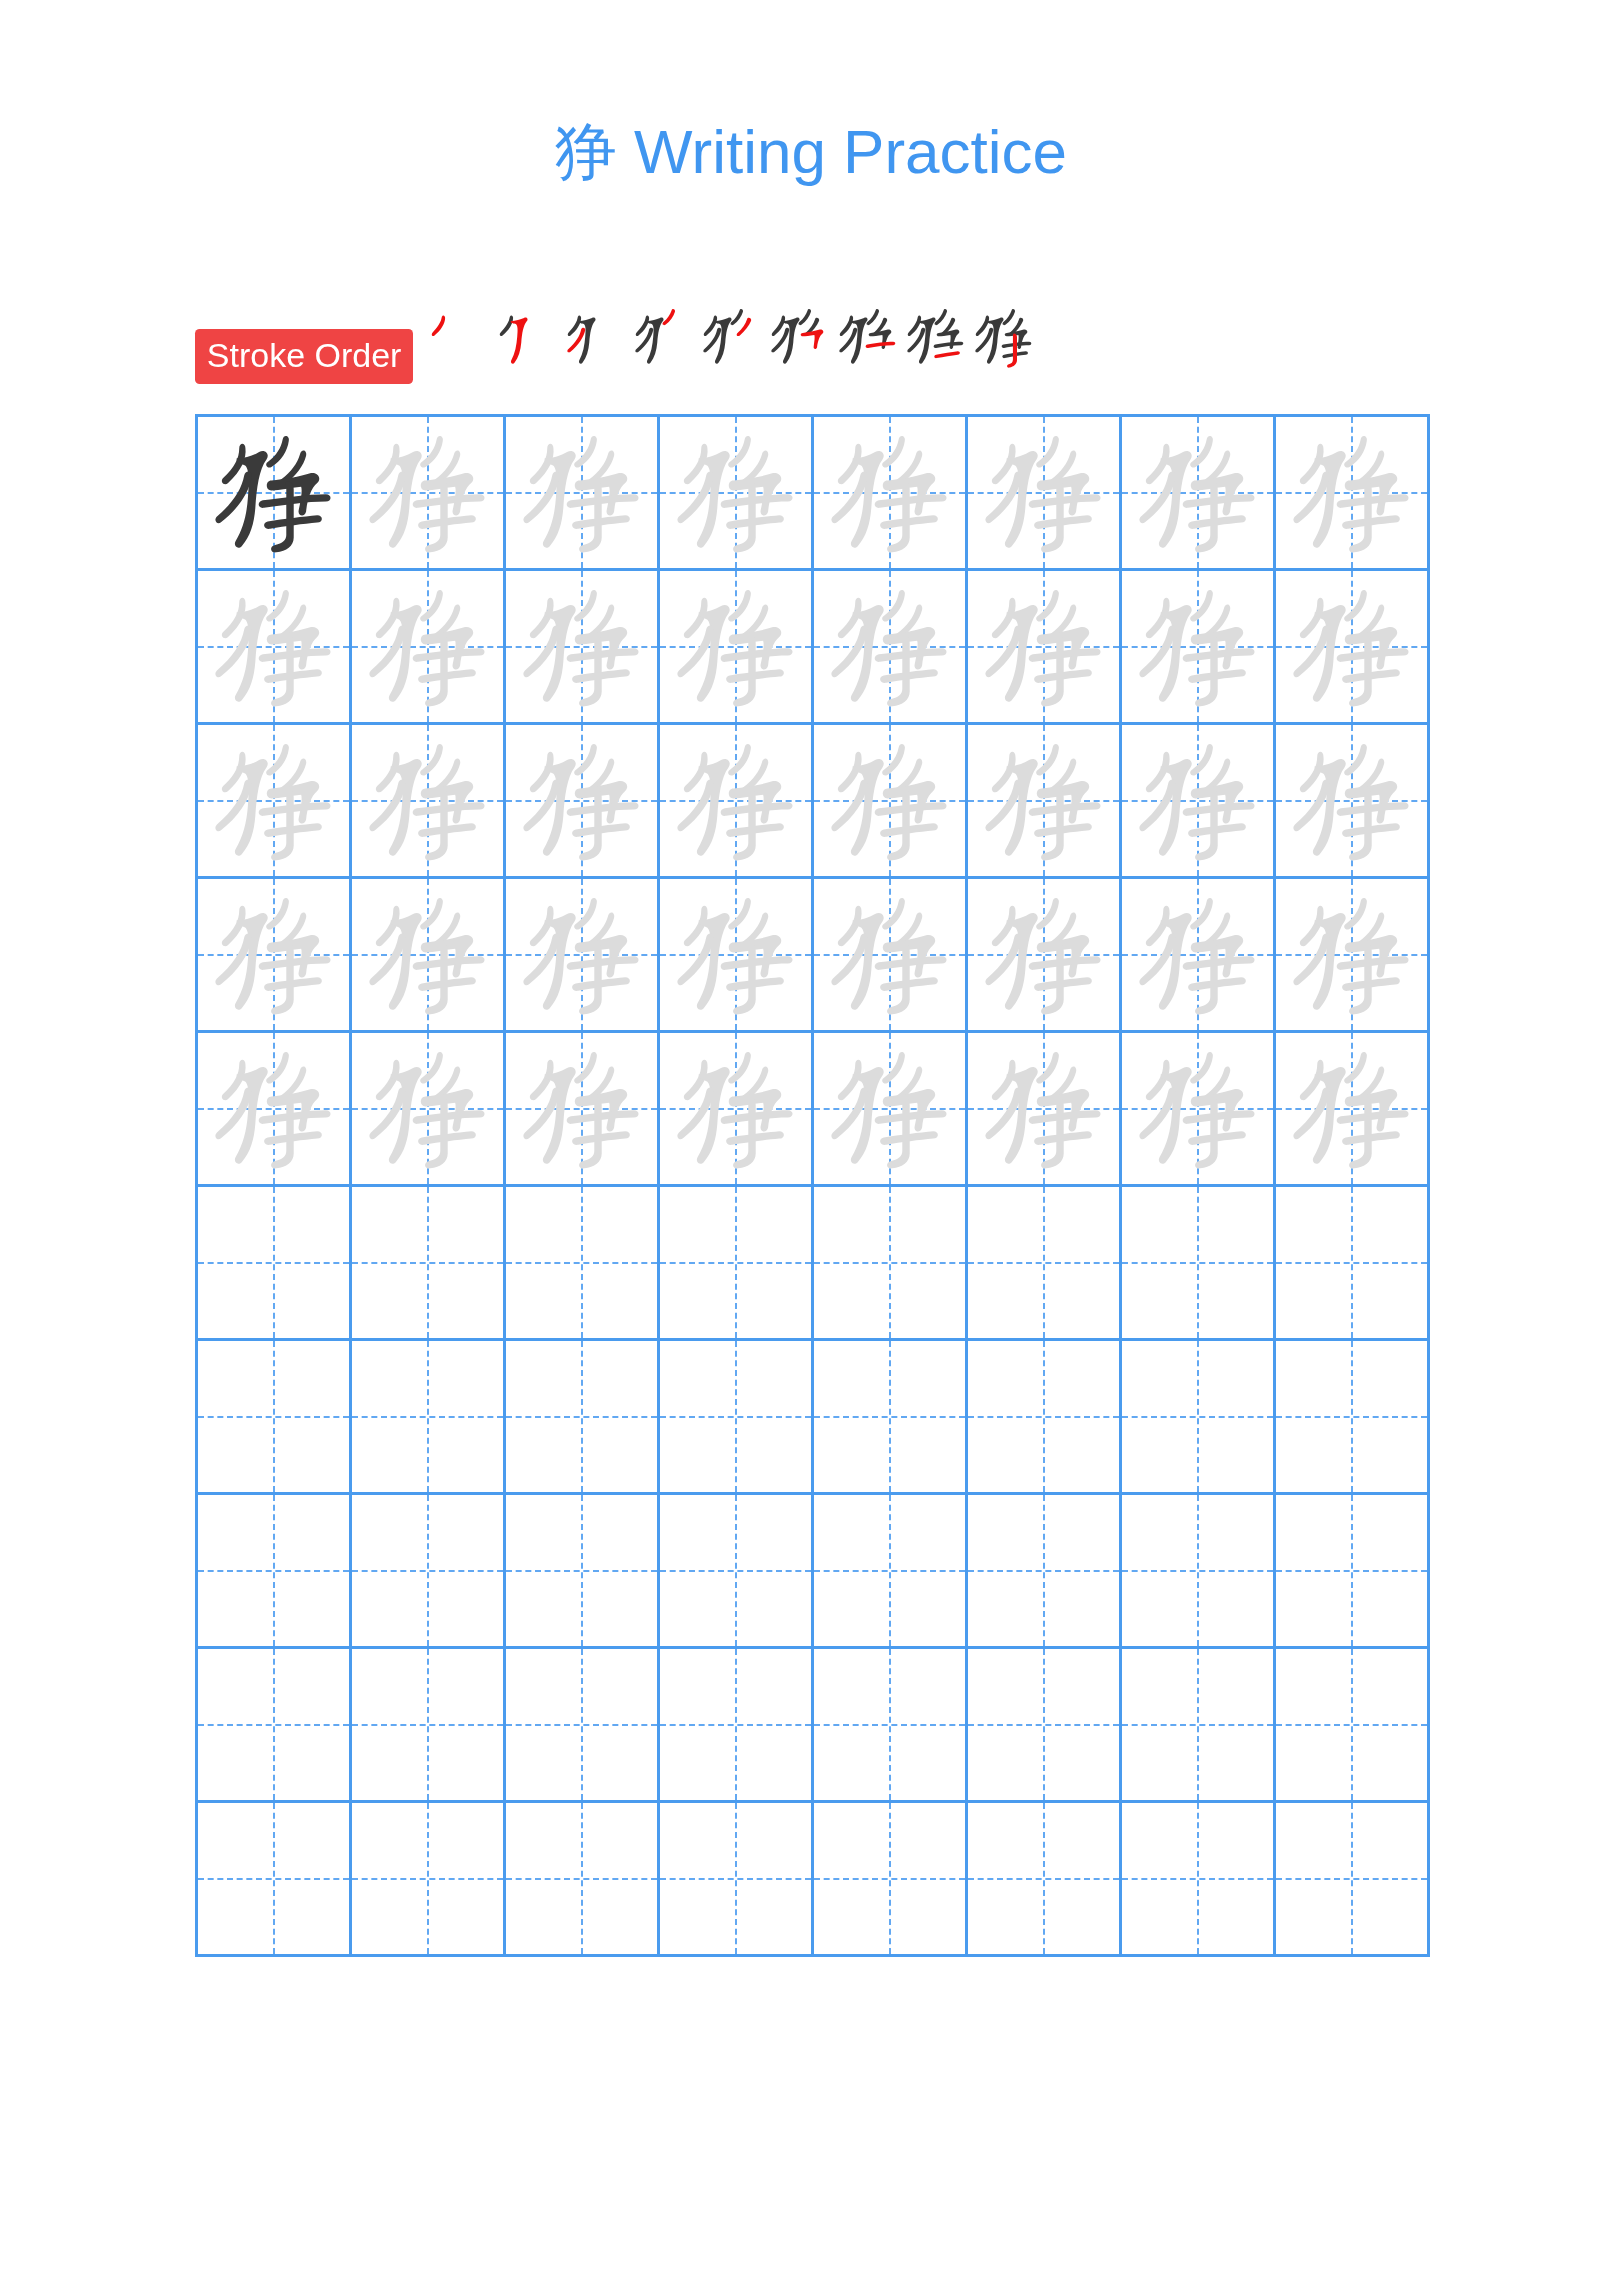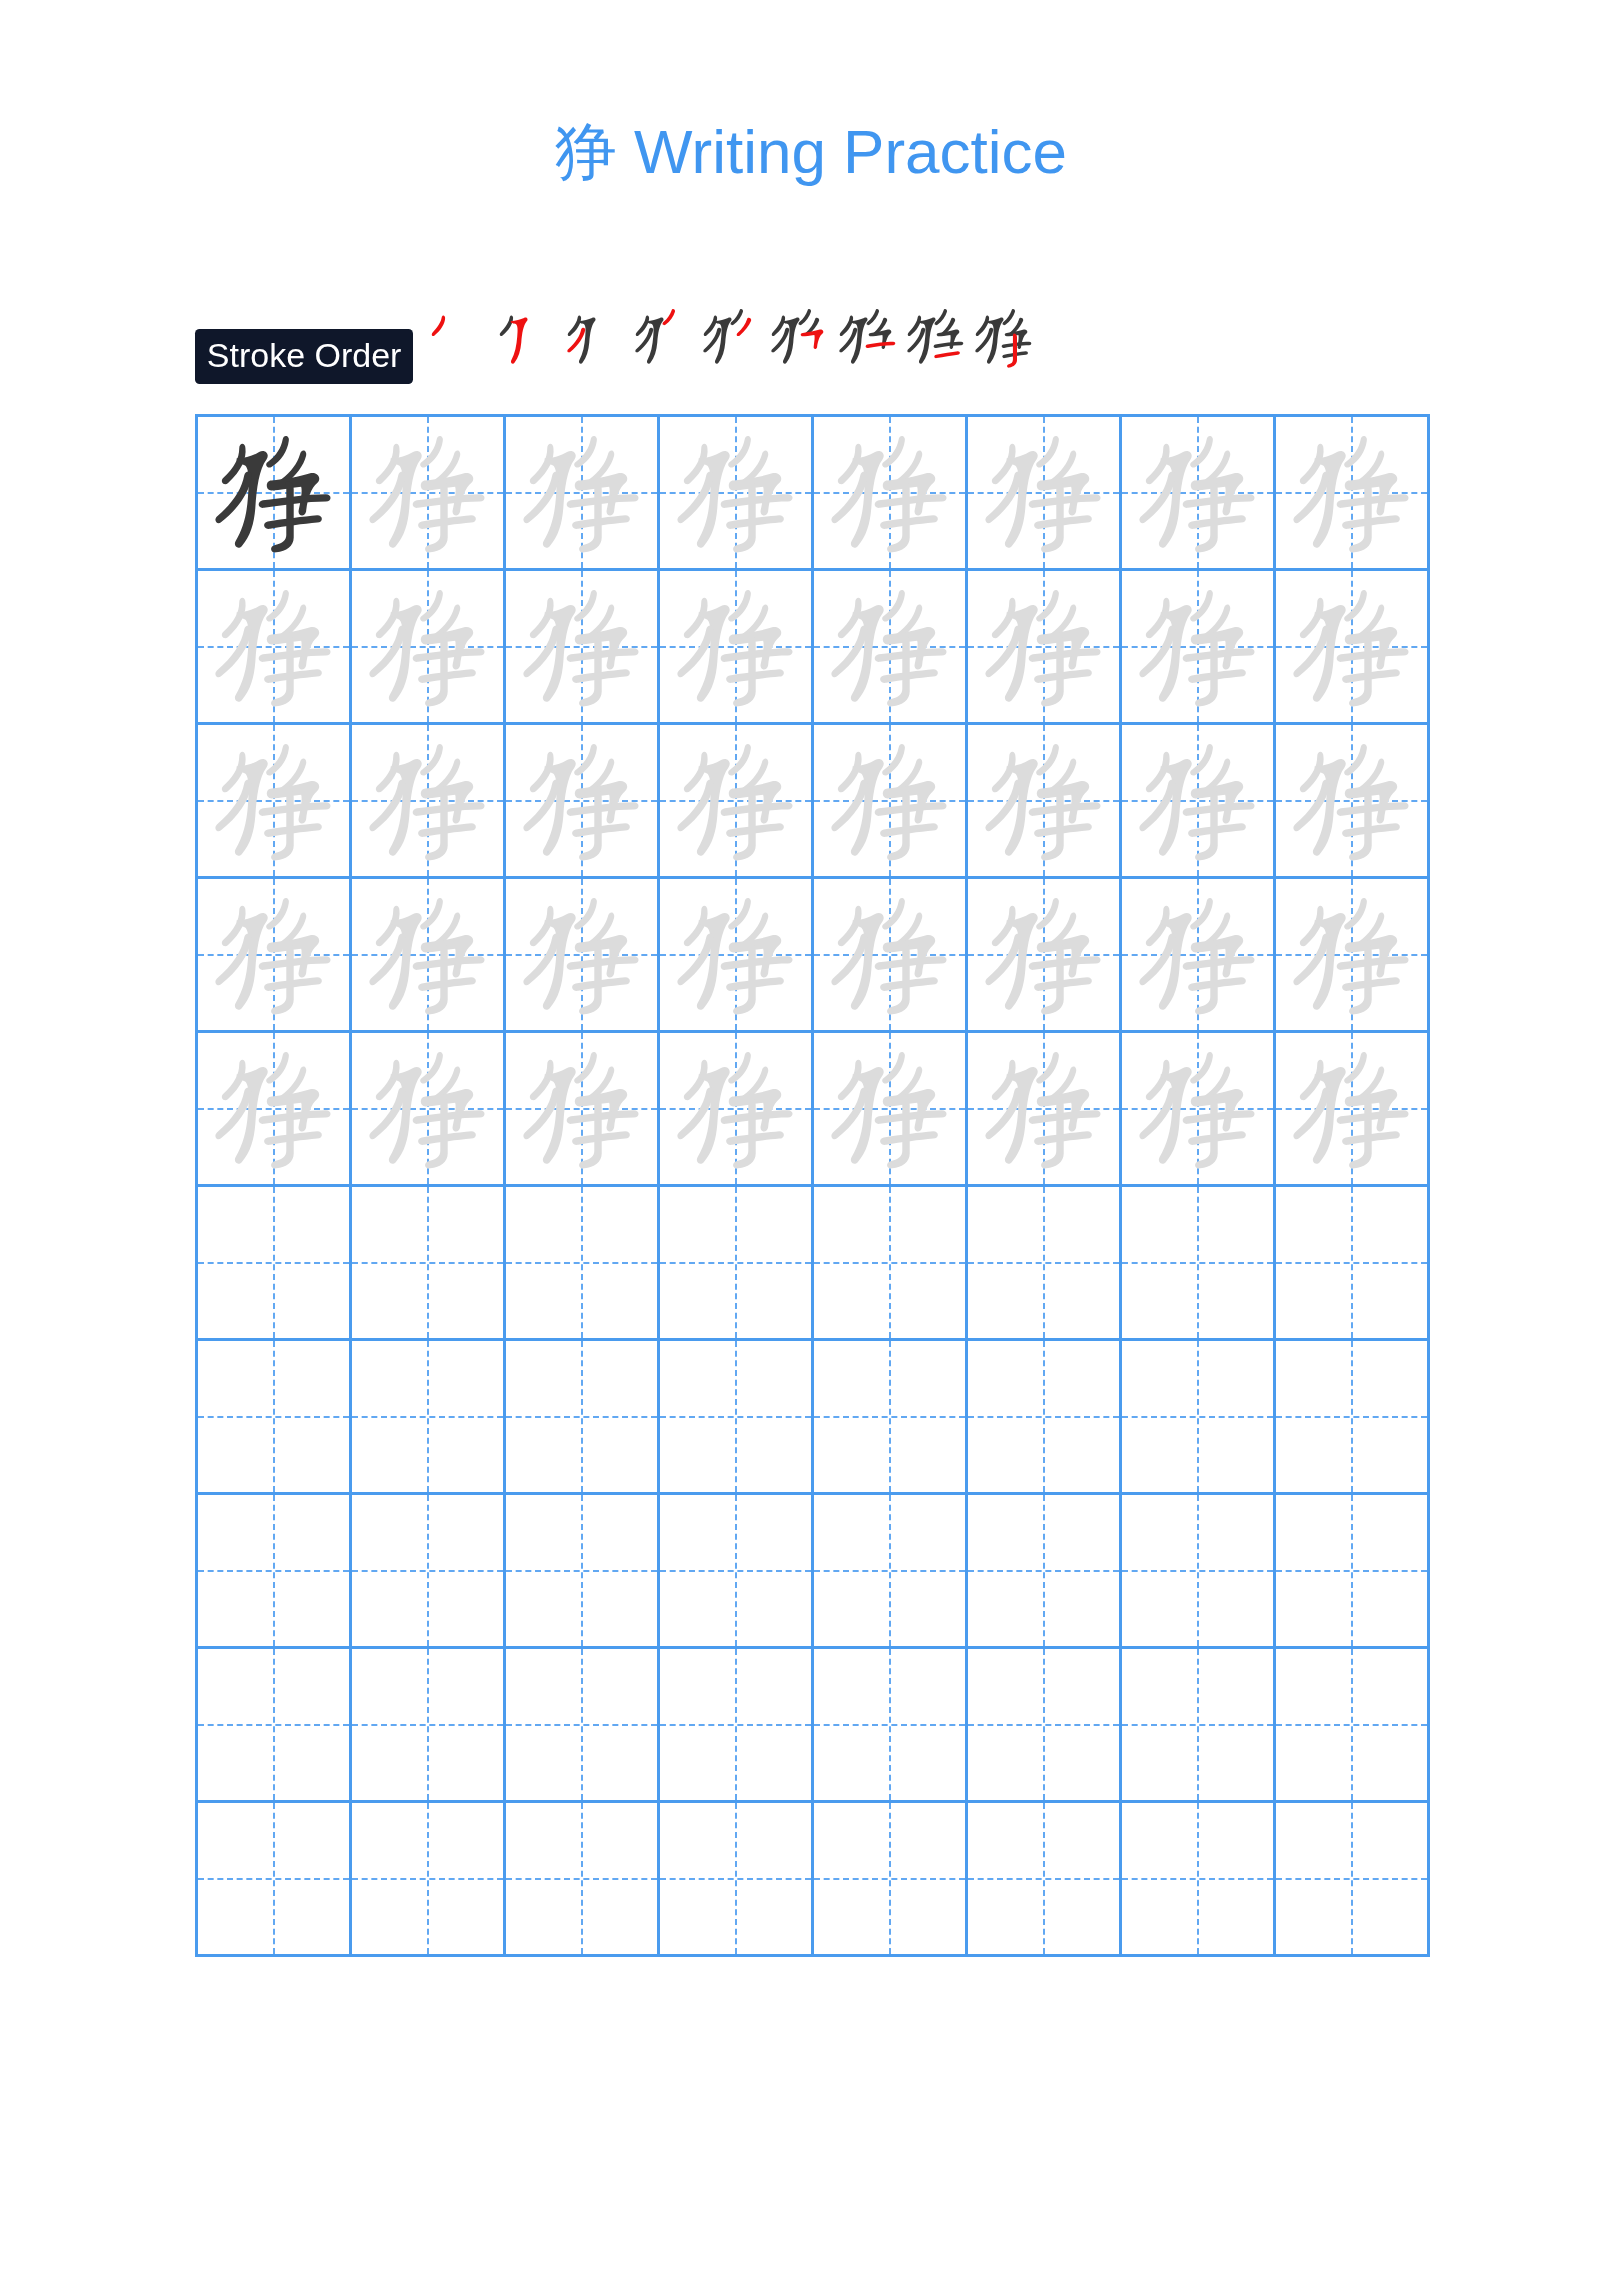--- a/index.html
+++ b/index.html
@@ -36,21 +36,21 @@
   
   .stroke-order-row {
     position: absolute;
     top: 305px;
     left: 195px;
     height: 63px;
     display: flex;
     align-items: center;
   }
   .stroke-order-badge {
-    background: #0f172a;
+    background: #ef4444;
     color: #ffffff;
     font-size: 34px;
     line-height: 1;
     padding: 9.2px 11.8px 11.8px 11.8px;
     border-radius: 4.6px;
     white-space: nowrap;
     margin-top: 40px;
   }
   .stroke-list {
     display: flex;

